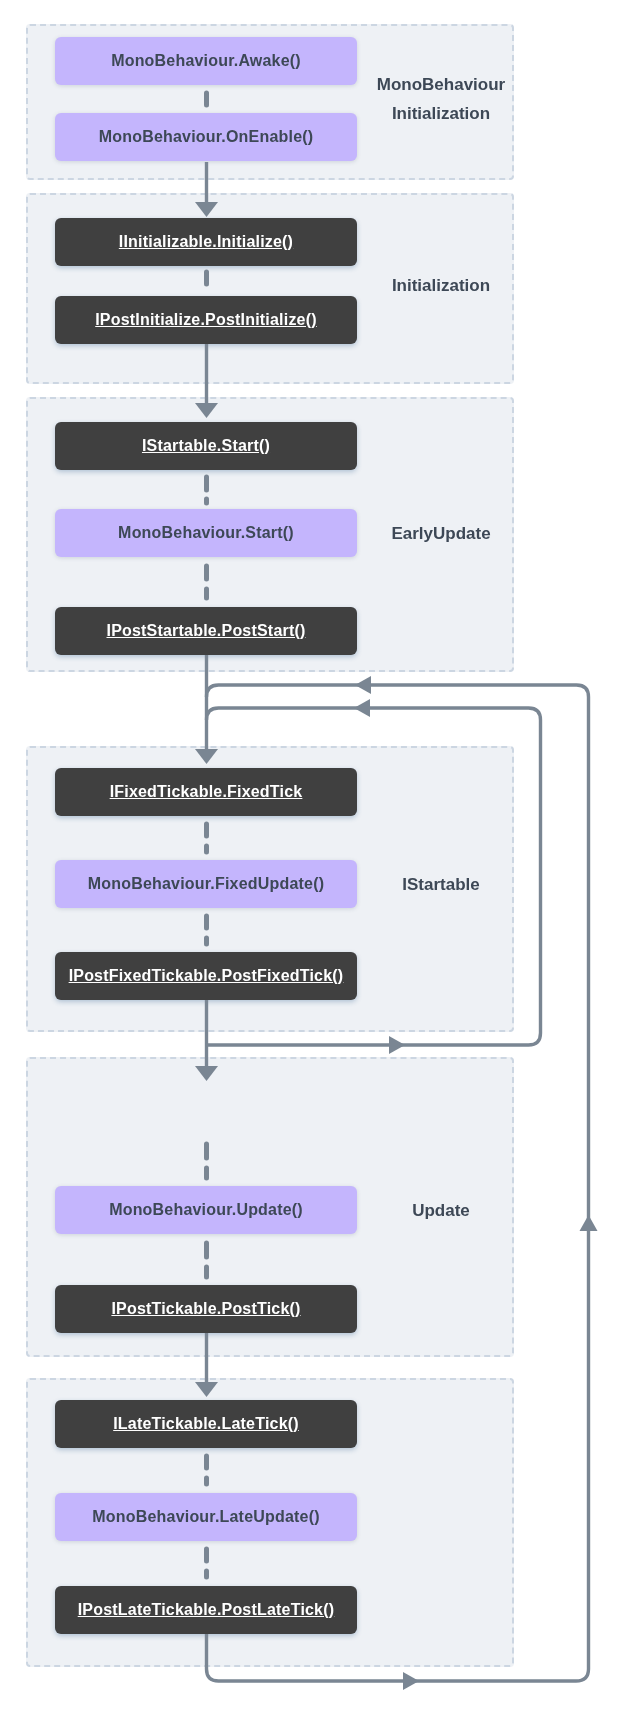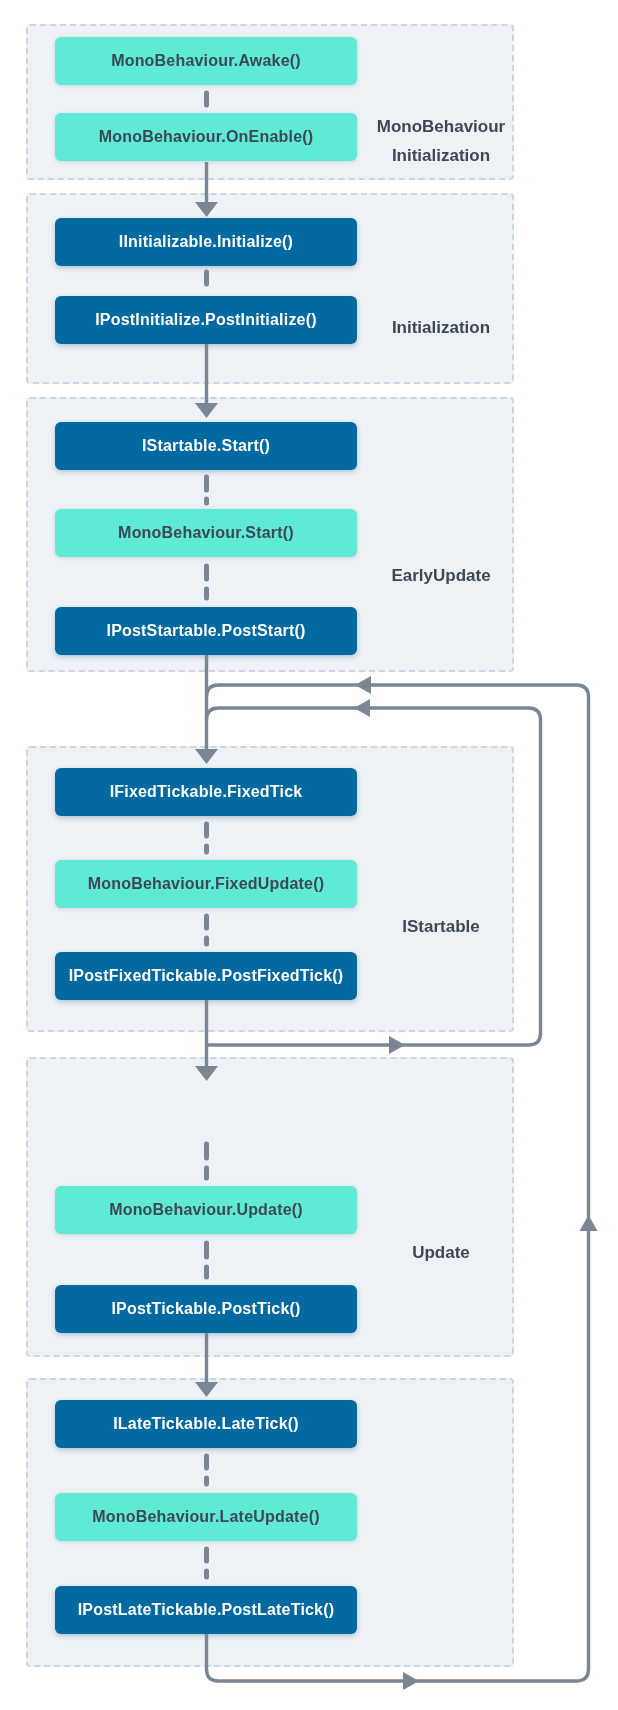--- a/index.html
+++ b/index.html
@@ -11,25 +11,25 @@
   .panel{
     position:absolute;left:26px;width:488px;
     background:#eef1f5;border:2px dashed #ccd6e2;border-radius:4px;
     box-sizing:border-box;
   }
   .fbox{
     position:absolute;left:55px;width:302px;height:48px;
     border-radius:6px;display:flex;align-items:center;justify-content:center;
     font-size:16px;font-weight:bold;letter-spacing:.2px;box-sizing:border-box;
   }
-  .fbox.white{background:#5eead4;color:#3d4856;box-shadow:0 1px 4px rgba(60,80,105,.18);}
-  .fbox.blue{background:#0369a1;color:#ffffff;box-shadow:0 2px 5px rgba(40,90,140,.30);}
+  .fbox.white{background:#c4b5fd;color:#3d4856;box-shadow:0 1px 4px rgba(60,80,105,.18);}
+  .fbox.blue{background:#404040;color:#ffffff;box-shadow:0 2px 5px rgba(40,90,140,.30);text-decoration:underline;}
   .slabel{
     position:absolute;left:356px;width:170px;text-align:center;
-    color:#3d4856;font-size:17px;font-weight:bold;line-height:29px;margin-top:42px;
+    color:#3d4856;font-size:17px;font-weight:bold;line-height:29px;
   }
   svg.wires{position:absolute;left:0;top:0;pointer-events:none;}
   svg.wires *{pointer-events:none;}
 </style>
 </head>
 <body>
 
 <div class="canvas">
 
   <div class="panel" style="top:24px;height:156px"></div>

